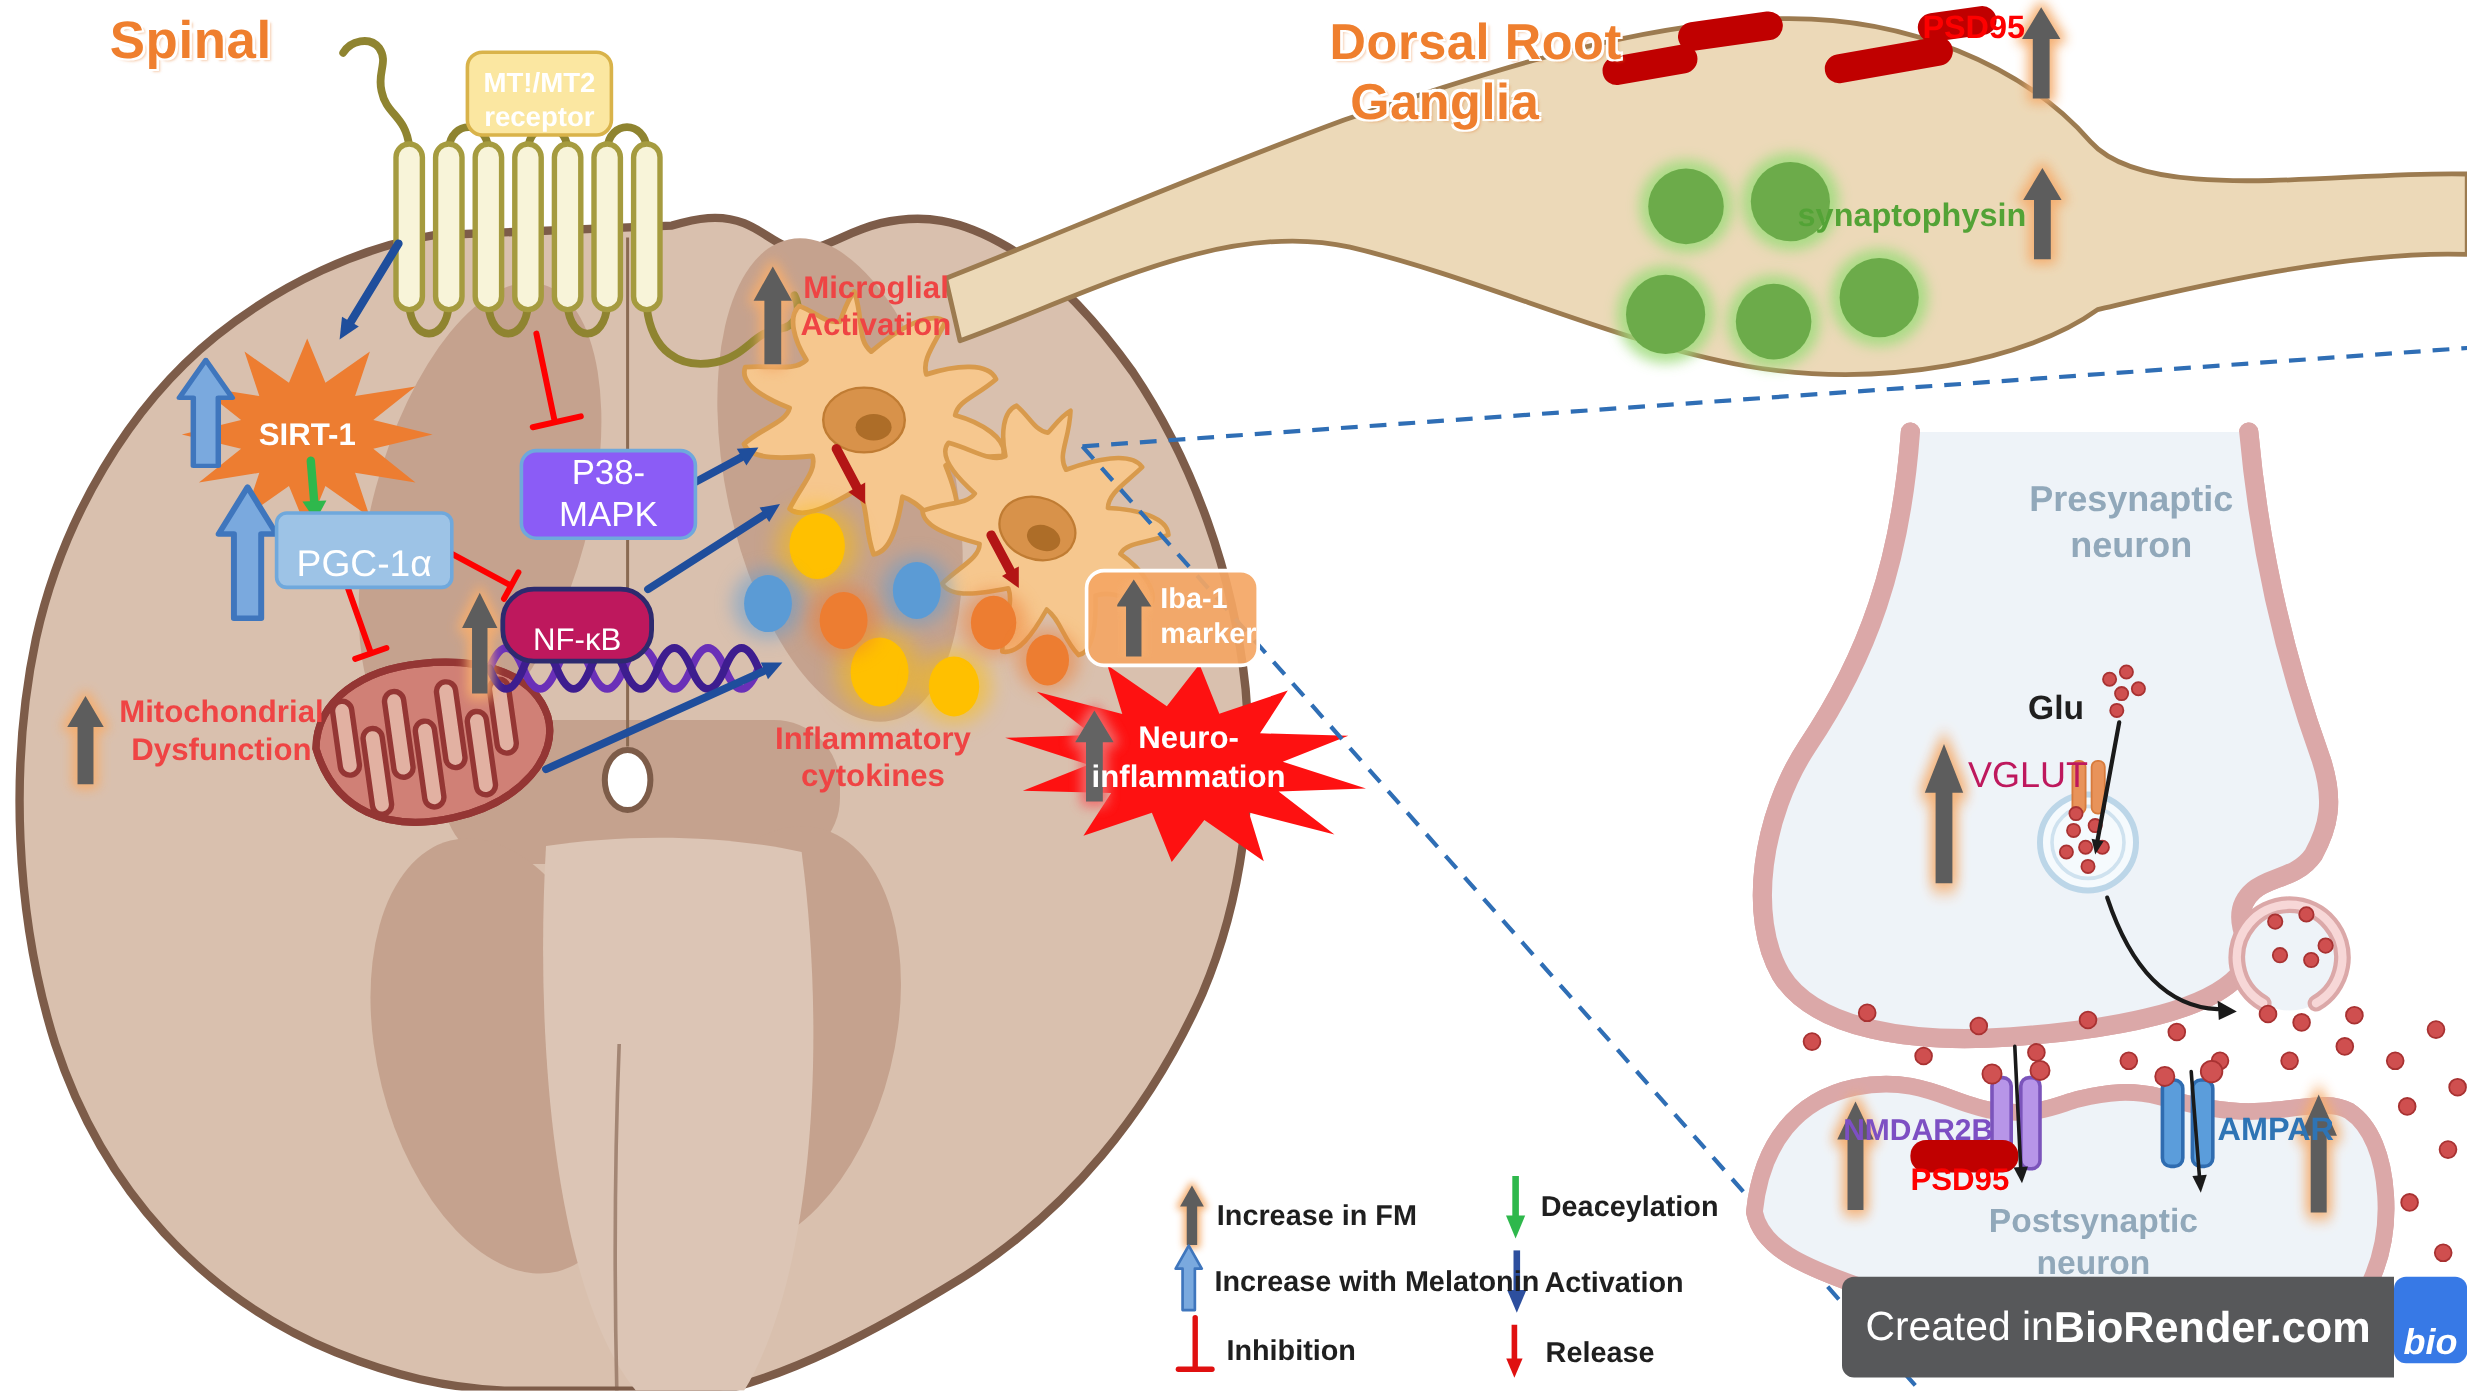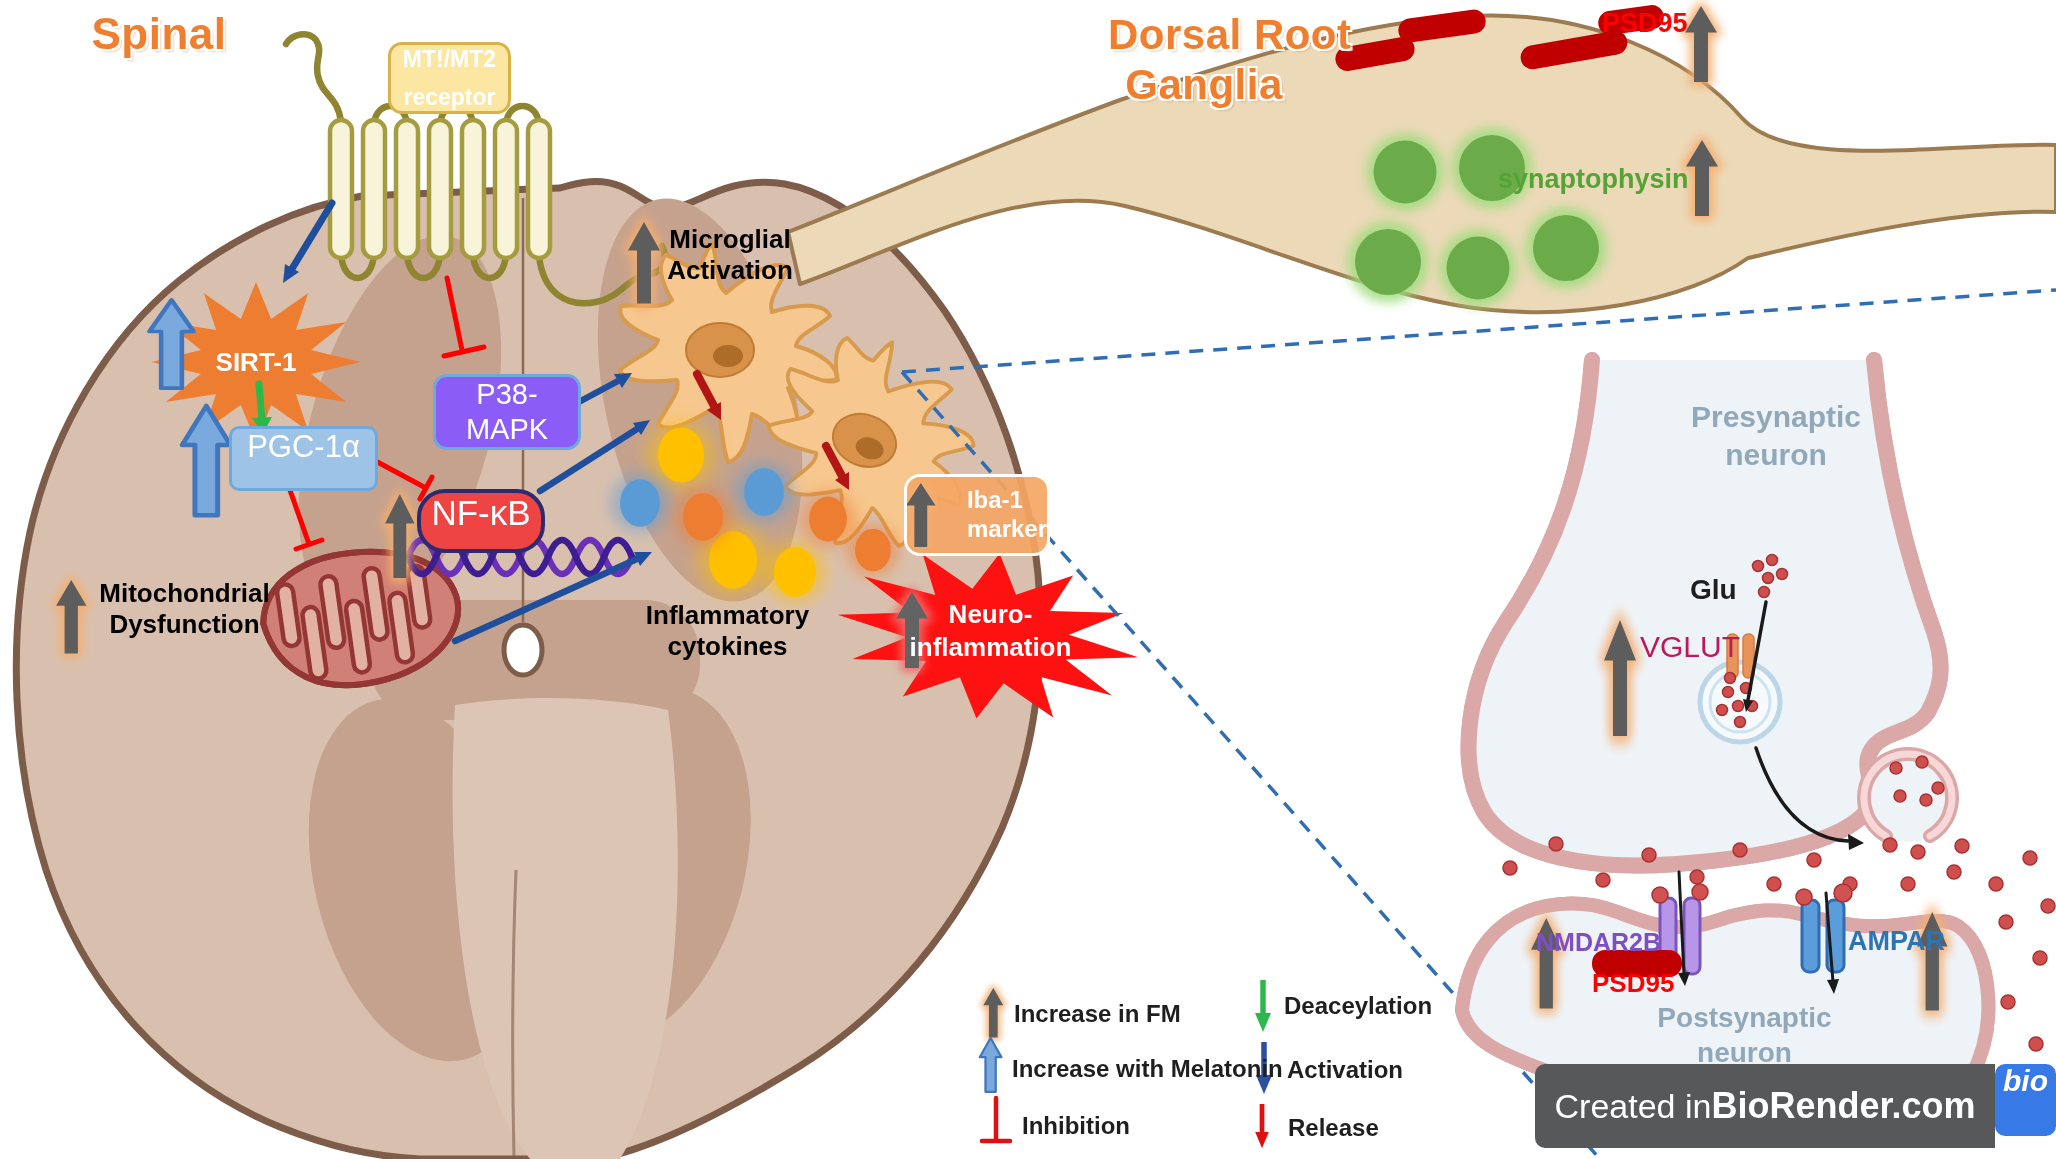--- a/index.html
+++ b/index.html
@@ -8,32 +8,32 @@
   #art{position:absolute;left:0;top:0;z-index:1;}
   .lbl{position:absolute;z-index:2;white-space:nowrap;}
   .center{text-align:center;}
   .bubble{font-weight:800;color:#ef7f2e;letter-spacing:.5px;
      text-shadow:2px 2px 0 #fff,-2px 2px 0 #fff,2px -2px 0 #fff,-2px -2px 0 #fff,
                  3px 3px 2px rgba(230,120,40,.35);}
   .bubble .ln{display:block;line-height:1.18;margin-left:28px;}
   .title-spinal{left:30px;top:8px;width:230px;font-size:44px;}
   .title-drg{left:1080px;top:10px;width:220px;font-size:42px;}
   .box{position:absolute;z-index:2;border-radius:10px;display:flex;flex-direction:column;
-       align-items:center;justify-content:space-between;color:#fff;font-weight:700;}
+       align-items:center;justify-content:flex-end;color:#fff;font-weight:700;}
   .ln{display:block;}
   .receptor-box{left:388px;top:42px;width:117px;height:66px;background:#fbe7a1;
        border:3px solid #d9b34a;border-radius:14px;font-size:23px;line-height:1.22;}
   .pgc-box{left:229px;top:426px;width:143px;height:59px;background:#9dc3e6;
        border:3px solid #6fa8dc;font-size:31px;font-weight:400;}
   .p38-box{left:433px;top:374px;width:142px;height:70px;background:#8b5cf6;
        border:3px solid #6fa8dc;border-radius:14px;font-size:29px;font-weight:400;line-height:1.2;}
-  .nfkb-box{left:417px;top:489px;width:120px;height:56px;background:#ef4444;
-       border:4px solid #2d2a6e;border-radius:28px;font-size:35px;font-weight:400;}
+  .nfkb-box{left:417px;top:489px;width:120px;height:56px;background:#be185d;
+       border:4px solid #2d2a6e;border-radius:28px;font-size:26px;font-weight:400;}
   .sirt{left:256px;top:362px;transform:translate(-50%,-50%);color:#fff;font-weight:700;font-size:26px;}
-  .red-lbl{color:#000000;font-weight:700;font-size:26px;line-height:1.18;}
+  .red-lbl{color:#ef4444;font-weight:700;font-size:26px;line-height:1.18;}
   .mito-lbl{left:92px;top:578px;width:185px;}
   .microglial-lbl{left:660px;top:224px;width:140px;}
   .cyto-lbl{left:645px;top:600px;width:165px;}
   .iba-box{left:904px;top:474px;width:140px;height:76px;background:rgba(244,166,100,.92);
        border:3px solid #fff;border-radius:16px;flex-direction:row;gap:6px;font-size:24px;line-height:1.2;}
   .neuro-lbl{left:903px;top:598px;width:175px;color:#fff;font-weight:700;font-size:26px;line-height:1.25;}
   .psd95-drg{left:1602px;top:8px;color:#fe0000;font-weight:700;font-size:27px;}
   .synapto{left:1498px;top:164px;color:#53a336;font-weight:700;font-size:27px;}
   .presyn{left:1670px;top:398px;width:212px;color:#91a8ba;font-weight:700;font-size:30px;line-height:1.25;}
   .glu{left:1690px;top:574px;color:#1f1f1f;font-weight:700;font-size:28px;}

